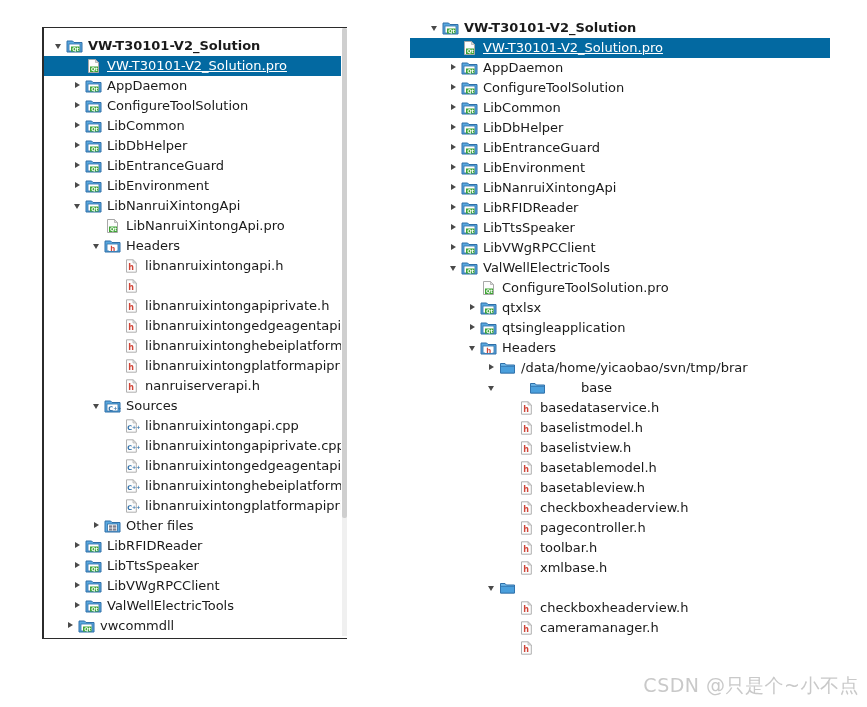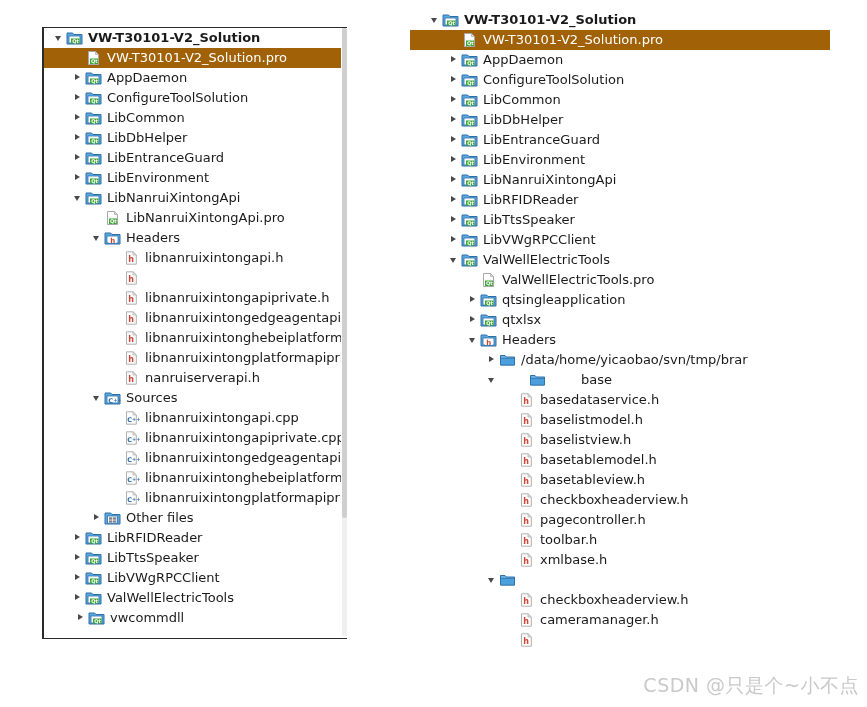--- a/index.html
+++ b/index.html
@@ -52,24 +52,25 @@
     height: 20px;
     line-height: 20px;
     white-space: nowrap;
     font-size: 13px;
     color: #1a1a1a;
     display: flex;
     align-items: center;
     overflow: hidden;
   }
   .row.selected {
-    background: #a16207;
+    background: #0369a1;
     color: #ffffff;
-  }
-  .row.bold { font-weight: bold; }
+    text-decoration: underline;
+  }
+  .row.bold { font-weight: bold; margin-top: 8px; }
 
   
   .arrow {
     width: 14px;
     height: 20px;
     flex: 0 0 14px;
     position: relative;
   }
   .arrow.collapsed::before {
     content: "";
@@ -469,21 +470,21 @@
         <span class="icon">
           <svg width="17" height="16" viewBox="0 0 17 16">
             <path d="M1 3.5 L1 14 L16 14 L16 4.5 L8 4.5 L6.6 3 L1 3 Z" fill="#5aa9e0" stroke="#2f6fa8" stroke-width="1"></path>
             <rect x="3" y="6" width="11" height="7" fill="#ffffff" stroke="#2f6fa8" stroke-width="0.8"></rect>
             <rect x="5" y="8.5" width="8.5" height="5" fill="#3fa535"></rect>
             <text x="6.2" y="12.9" font-size="5" font-family="DejaVu Sans, sans-serif" fill="#ffffff" font-weight="bold">Qt</text>
           </svg>
         </span>
         <span class="label">ValWellElectricTools</span>
       </div>
-      <div class="row" style="padding-left: 30px;">
+      <div class="row" style="padding-left: 20px;">
         <span class="arrow collapsed"></span>
         <span class="icon">
           <svg width="17" height="16" viewBox="0 0 17 16">
             <path d="M1 3.5 L1 14 L16 14 L16 4.5 L8 4.5 L6.6 3 L1 3 Z" fill="#5aa9e0" stroke="#2f6fa8" stroke-width="1"></path>
             <rect x="3" y="6" width="11" height="7" fill="#ffffff" stroke="#2f6fa8" stroke-width="0.8"></rect>
             <rect x="5" y="8.5" width="8.5" height="5" fill="#3fa535"></rect>
             <text x="6.2" y="12.9" font-size="5" font-family="DejaVu Sans, sans-serif" fill="#ffffff" font-weight="bold">Qt</text>
           </svg>
         </span>
         <span class="label">vwcommdll</span>
@@ -654,45 +655,45 @@
     <div class="row" style="padding-left: 56px;">
       <span class="arrow"></span>
       <span class="icon">
         <svg width="17" height="16" viewBox="0 0 17 16">
           <path d="M3.5 1.5 L10.5 1.5 L13.5 4.5 L13.5 14.5 L3.5 14.5 Z" fill="#fdfdfd" stroke="#a8a8a8" stroke-width="1"></path>
           <path d="M10.5 1.5 L10.5 4.5 L13.5 4.5 Z" fill="#dcdcdc" stroke="#a8a8a8" stroke-width="0.7"></path>
           <rect x="5" y="8.5" width="8" height="5.5" fill="#3fa535"></rect>
           <text x="6" y="13.1" font-size="5" font-family="DejaVu Sans, sans-serif" fill="#ffffff" font-weight="bold">Qt</text>
         </svg>
       </span>
-      <span class="label">ValWellElectricTools.pro</span>
+      <span class="label">ConfigureToolSolution.pro</span>
     </div>
     <div class="row" style="padding-left: 56px;">
       <span class="arrow collapsed"></span>
       <span class="icon">
         <svg width="17" height="16" viewBox="0 0 17 16">
           <path d="M1 3.5 L1 14 L16 14 L16 4.5 L8 4.5 L6.6 3 L1 3 Z" fill="#5aa9e0" stroke="#2f6fa8" stroke-width="1"></path>
           <rect x="3" y="6" width="11" height="7" fill="#ffffff" stroke="#2f6fa8" stroke-width="0.8"></rect>
           <rect x="5" y="8.5" width="8.5" height="5" fill="#3fa535"></rect>
           <text x="6.2" y="12.9" font-size="5" font-family="DejaVu Sans, sans-serif" fill="#ffffff" font-weight="bold">Qt</text>
         </svg>
       </span>
+      <span class="label">qtxlsx</span>
+    </div>
+    <div class="row" style="padding-left: 56px;">
+      <span class="arrow collapsed"></span>
+      <span class="icon">
+        <svg width="17" height="16" viewBox="0 0 17 16">
+          <path d="M1 3.5 L1 14 L16 14 L16 4.5 L8 4.5 L6.6 3 L1 3 Z" fill="#5aa9e0" stroke="#2f6fa8" stroke-width="1"></path>
+          <rect x="3" y="6" width="11" height="7" fill="#ffffff" stroke="#2f6fa8" stroke-width="0.8"></rect>
+          <rect x="5" y="8.5" width="8.5" height="5" fill="#3fa535"></rect>
+          <text x="6.2" y="12.9" font-size="5" font-family="DejaVu Sans, sans-serif" fill="#ffffff" font-weight="bold">Qt</text>
+        </svg>
+      </span>
       <span class="label">qtsingleapplication</span>
-    </div>
-    <div class="row" style="padding-left: 56px;">
-      <span class="arrow collapsed"></span>
-      <span class="icon">
-        <svg width="17" height="16" viewBox="0 0 17 16">
-          <path d="M1 3.5 L1 14 L16 14 L16 4.5 L8 4.5 L6.6 3 L1 3 Z" fill="#5aa9e0" stroke="#2f6fa8" stroke-width="1"></path>
-          <rect x="3" y="6" width="11" height="7" fill="#ffffff" stroke="#2f6fa8" stroke-width="0.8"></rect>
-          <rect x="5" y="8.5" width="8.5" height="5" fill="#3fa535"></rect>
-          <text x="6.2" y="12.9" font-size="5" font-family="DejaVu Sans, sans-serif" fill="#ffffff" font-weight="bold">Qt</text>
-        </svg>
-      </span>
-      <span class="label">qtxlsx</span>
     </div>
     <div class="row" style="padding-left: 56px;">
       <span class="arrow expanded"></span>
       <span class="icon">
         <svg width="17" height="16" viewBox="0 0 17 16">
           <path d="M1 3.5 L1 14 L16 14 L16 4.5 L8 4.5 L6.6 3 L1 3 Z" fill="#5aa9e0" stroke="#2f6fa8" stroke-width="1"></path>
           <rect x="3" y="6" width="11" height="7" fill="#ffffff" stroke="#2f6fa8" stroke-width="0.8"></rect>
           <rect x="5" y="7.6" width="7.5" height="5.4" fill="#ffffff"></rect>
           <text x="6.3" y="12.7" font-size="7" font-family="DejaVu Sans, sans-serif" fill="#d04437" font-weight="bold">h</text>
         </svg>

